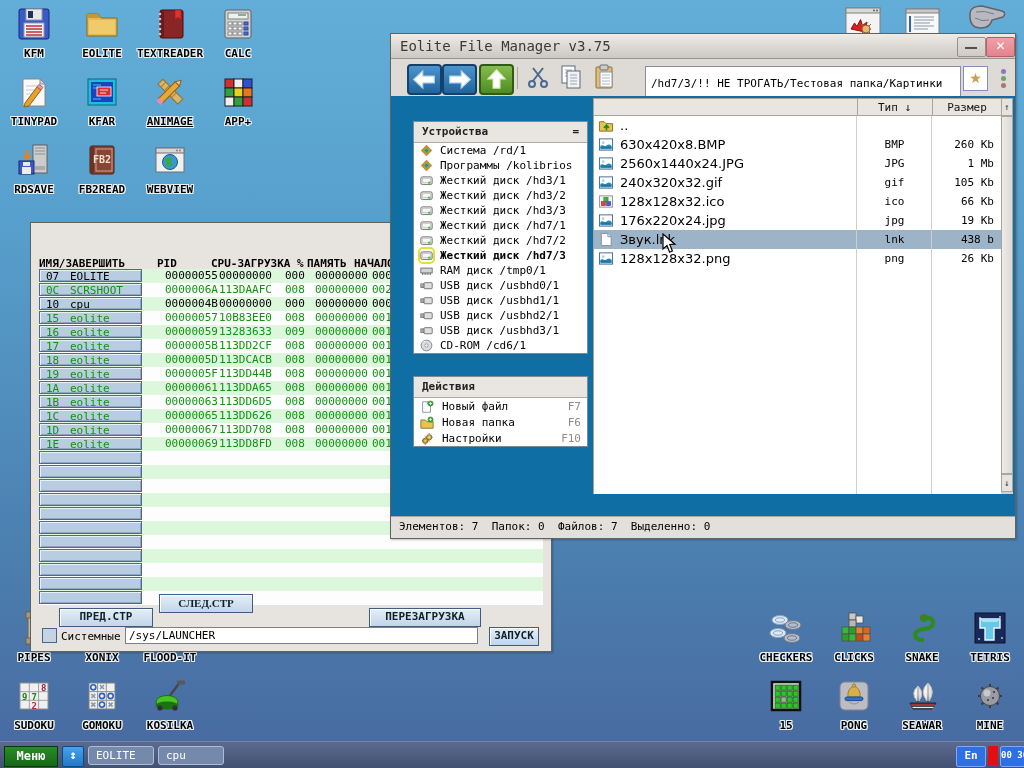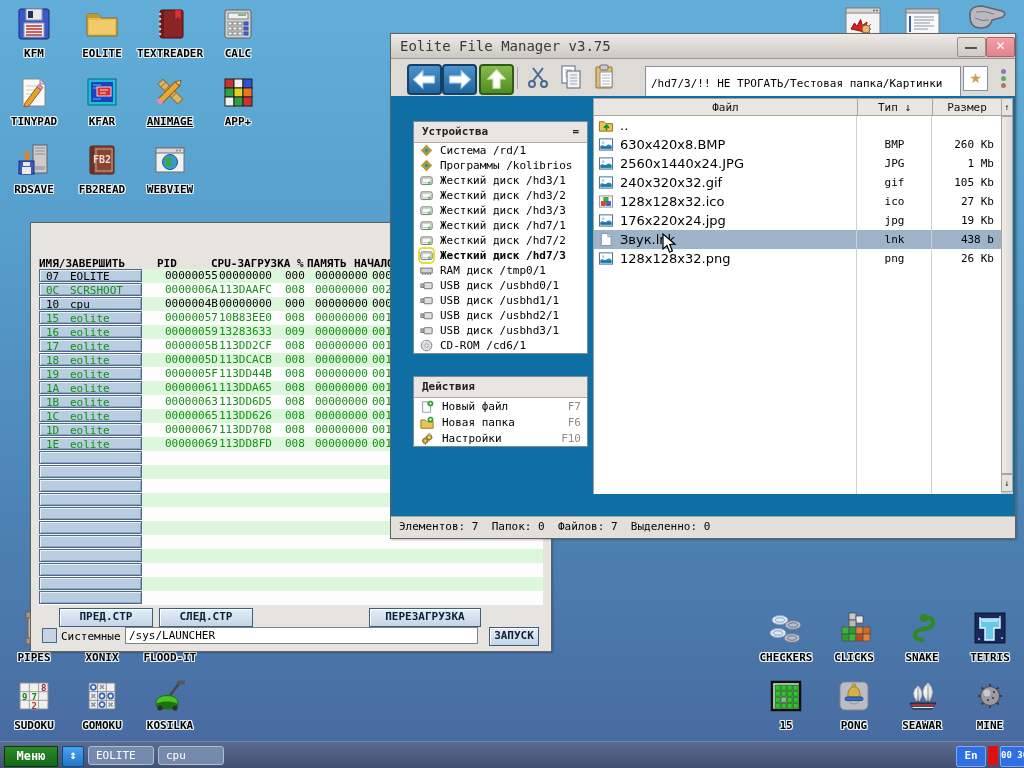--- a/index.html
+++ b/index.html
@@ -291,21 +291,21 @@
           <div class="pm-btn"></div>
         </div>
         <div class="pm-row green" style="top: 354px;">
           <div class="pm-btn"></div>
         </div>
         <div class="pm-row white" style="top: 368px;">
           <div class="pm-btn"></div>
         </div>
       </div>
     <div class="bigbtn" style="left:28px;top:385px;width:92px;">ПРЕД.СТР</div>
-    <div class="bigbtn" style="left:128px;top:385px;width:92px;">СЛЕД.СТР</div>
+    <div class="bigbtn" style="left:128px;top:371px;width:92px;font-family:Liberation Serif, serif;">СЛЕД.СТР</div>
     <div class="bigbtn" style="left:338px;top:385px;width:110px;">ПЕРЕЗАГРУЗКА</div>
     <div class="pm-check" style="left:11px;top:405px;"></div>
     <div class="pm-label" style="left:30px;top:407px;text-align:right;">Системные</div>
     <input class="pm-input" style="left: 94px; top: 404px; width: 353px;" value="/sys/LAUNCHER">
     <div class="bigbtn" style="left:458px;top:404px;width:48px;">ЗАПУСК</div>
   </div>
 
   <div class="win" id="eolite">
     <div class="titlebar">
       <span class="title-text">Eolite File Manager v3.75</span>
@@ -545,21 +545,20 @@
                   <circle cx="10.5" cy="6" r="3" fill="#D8B848" stroke="#7A5E16"></circle>
                   <circle cx="10.5" cy="6" r="1" fill="#F0E0B0"></circle>
                   <path d="M6 6.2v-1M6 14.8v-1M2.2 10h1M8.8 10h1M10.5 1.2v1M10.5 9.8v1M6.7 6h1M13.3 6h1" stroke="#7A5E16"></path>
                 </svg></span>
               <span class="act-label">Настройки</span>
               <span class="act-key">F10</span>
             </div>
           </div>
       </div>
       <div id="file-head">
-        <span class="fh" style="left:0;width:263px;">Файл</span>
         <span class="fh" style="left:263px;width:75px;">Тип ↓</span>
         <span class="fh" style="left:338px;width:70px;">Размер</span>
         <span style="position:absolute;left:263px;top:0;width:1px;height:18px;background:#A8A4A0;"></span>
         <span style="position:absolute;left:338px;top:0;width:1px;height:18px;background:#A8A4A0;"></span>
       </div>
       <div id="file-list">
           <div class="frow" style="top: 0px;">
             <span class="f-ico">
               <svg viewBox="0 0 16 16">
                 <path d="M1 4 h5 l2 2 h7 v8 H1z" fill="#E8C455" stroke="#8E6E1E"></path>
@@ -614,21 +613,21 @@
             <span class="f-ico">
               <svg viewBox="0 0 16 16">
                 <rect x="1" y="2" width="14" height="12" fill="#F4F4F4" stroke="#909090"></rect>
                 <rect x="3" y="8" width="4.5" height="4.5" fill="#E04040" stroke="#902020" stroke-width=".5"></rect>
                 <rect x="8.5" y="8" width="4.5" height="4.5" fill="#4060D0" stroke="#203090" stroke-width=".5"></rect>
                 <rect x="5.7" y="3.5" width="4.5" height="4.5" fill="#40B040" stroke="#207020" stroke-width=".5"></rect>
               </svg>
             </span>
             <span class="f-name">128x128x32.ico</span>
             <span class="f-type">ico</span>
-            <span class="f-size">27 Kb</span>
+            <span class="f-size">66 Kb</span>
           </div>
           <div class="frow" style="top: 95px;">
             <span class="f-ico">
               <svg viewBox="0 0 16 16">
                 <rect x="1" y="2" width="14" height="12" fill="#FDFDFD" stroke="#44688E"></rect>
                 <path d="M2 9.5 C4 7.5 6 11 8.5 9 S13 8.5 14 9.5 V13 H2z" fill="#2A88B8"></path>
                 <path d="M2 11 h12" stroke="#1A6890" stroke-width=".8"></path>
                 <circle cx="5" cy="6" r="1.4" fill="#A8D4E8"></circle>
               </svg>
             </span>

